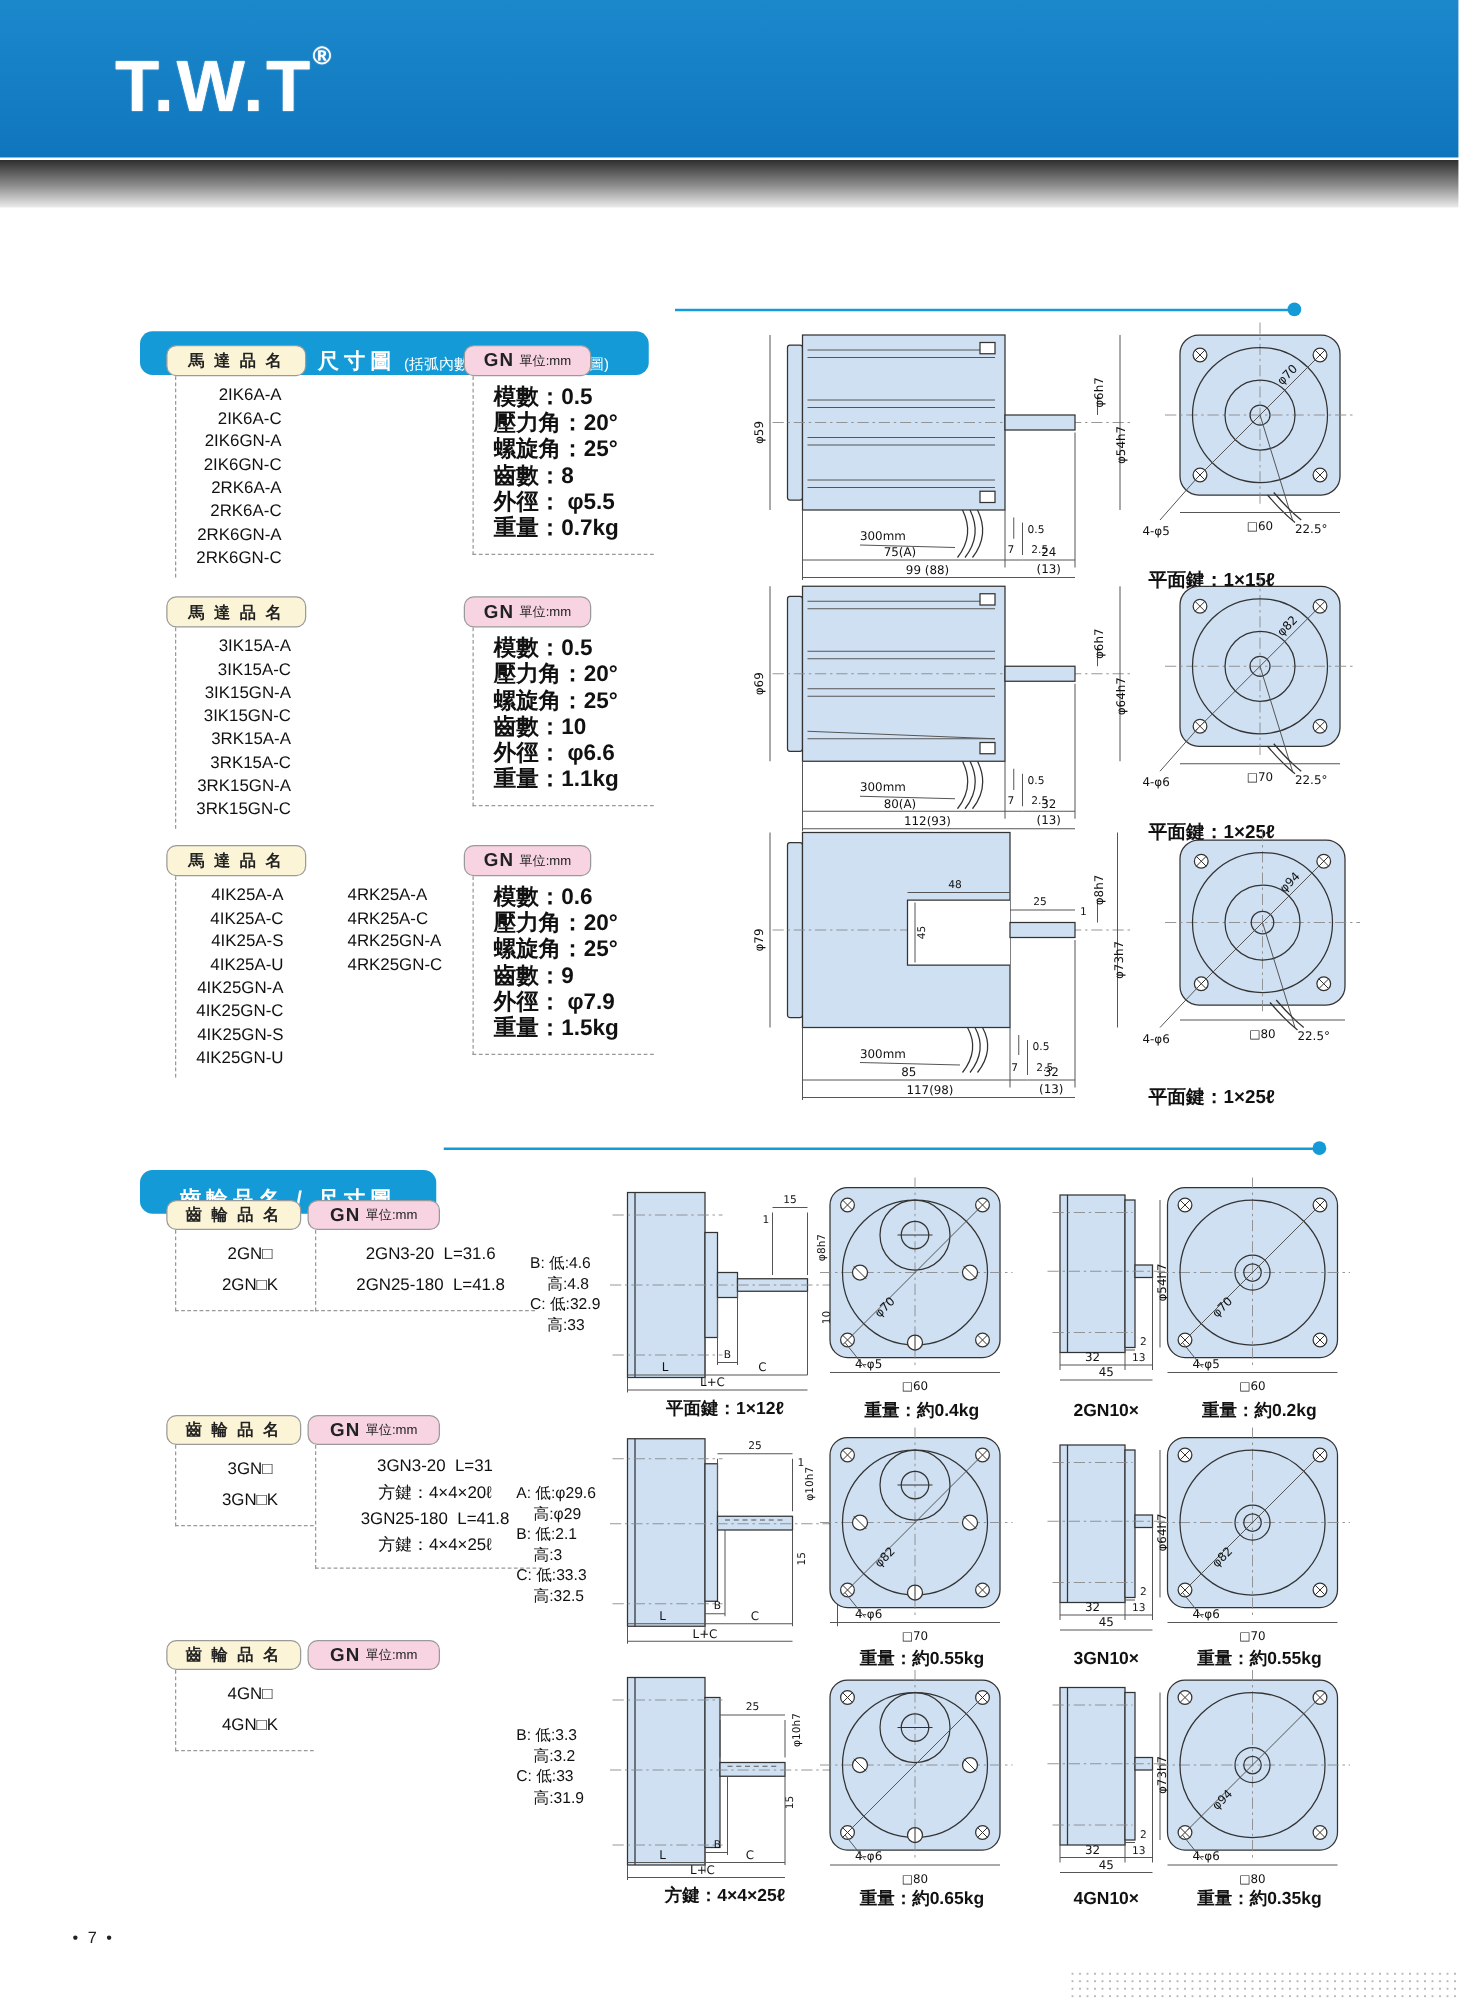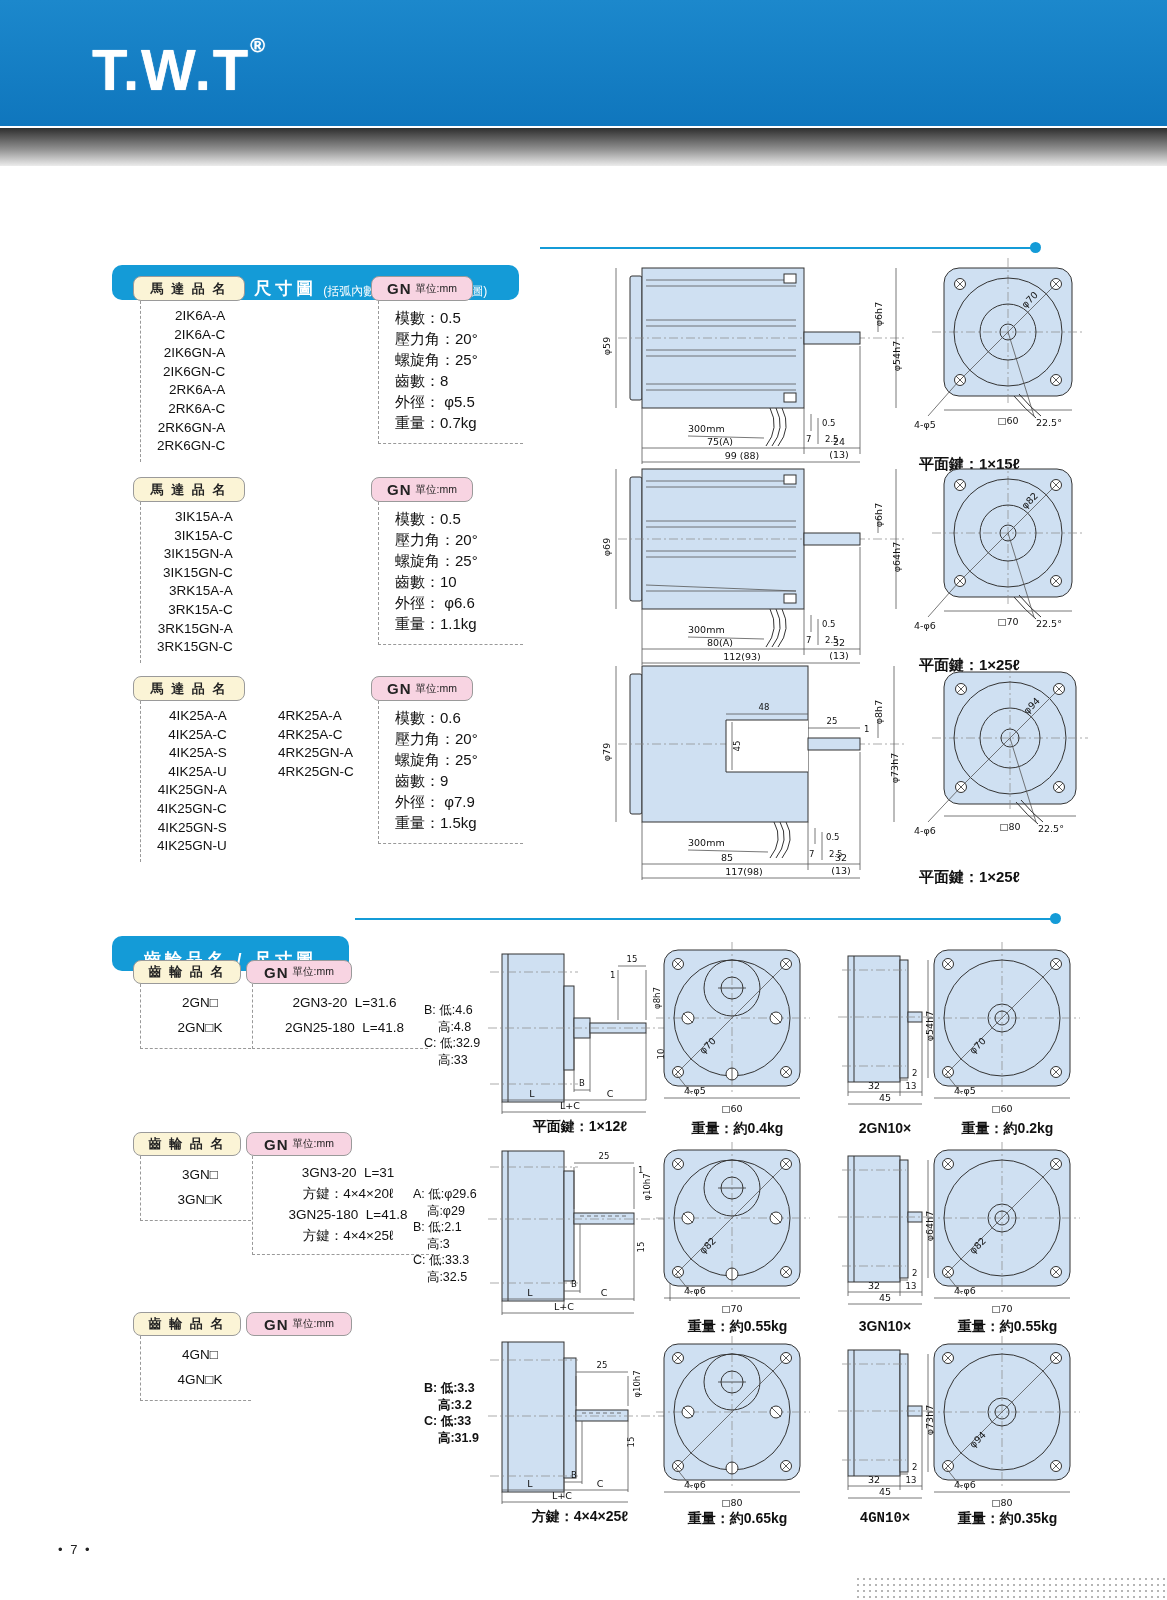--- a/index.html
+++ b/index.html
@@ -24,21 +24,21 @@
   .tag{border:1px solid #9a9a9a;border-radius:8px;display:flex;align-items:center;justify-content:center;
        font-size:13px;font-weight:bold;letter-spacing:2px;box-sizing:border-box;color:#222;}
   .cream{background:#fbf4d6;}
   .pink{background:#f8d4e2;}
   .tag .gn{font-size:15px;font-weight:bold;letter-spacing:1px;}
   .tag .un{font-size:10.5px;font-weight:normal;margin-left:4px;letter-spacing:0;}
   
   .mlist{border-left:1px dashed #999;padding:6px 0 6px 16px;font-size:13.5px;line-height:18.6px;white-space:pre;text-align:right;}
   .mlist2{padding:6px 0 6px 6px;font-size:13.5px;line-height:18.6px;white-space:pre;}
   .slist{border-left:1px dashed #999;border-bottom:1px dashed #999;padding:6px 6px 10px 16px;
-         font-size:15px;line-height:21px;white-space:pre;}
+         font-size:18px;line-height:21px;white-space:pre;font-weight:bold;}
   .glist{border-left:1px dashed #999;border-bottom:1px dashed #999;padding:6px 6px 8px 14px;
          font-size:13.5px;line-height:25px;white-space:pre;text-align:center;}
   .glist4{line-height:21px;}
   .notes{font-size:12.5px;line-height:16.5px;white-space:pre;}
   .cap{font-size:15px;font-weight:bold;text-align:right;white-space:nowrap;}
   .cap2{font-size:14px;font-weight:bold;text-align:center;white-space:nowrap;}
   .pageno{font-size:13px;color:#222;letter-spacing:2px;}
   .halftone{background-image:radial-gradient(circle,#b5b5b5 0.9px,transparent 1.1px);
             background-size:6px 6px;}
   
@@ -664,21 +664,21 @@
   <div class="abs cap2" style="left:925px;top:1318px;width:165px;">重量：約0.55kg</div>
 
   <div class="abs tag cream" style="left:133px;top:1312px;width:108px;height:24px;">
       <span>齒 輪 品 名</span>
     </div>
   <div class="abs tag pink" style="left:246px;top:1312px;width:106px;height:24px;">
       <span class="gn">GN</span>
       <span class="un">單位:mm</span>
     </div>
   <div class="abs glist" style="left:140px;top:1336px;width:90px;"><div>4GN□</div><div>4GN□K</div></div>
-  <div class="abs notes" style="left:424px;top:1380px;font-weight:bold;"><div>B: 低:3.3</div><div>    高:3.2</div><div>C: 低:33</div><div>    高:31.9</div></div>
+  <div class="abs notes" style="left:413px;top:1380px;"><div>B: 低:3.3</div><div>    高:3.2</div><div>C: 低:33</div><div>    高:31.9</div></div>
 
   <svg class="abs" style="left:468px;top:1332px;" width="225" height="172" viewBox="0 0 225 172">
     <rect class="d" x="34" y="10" width="62" height="150"></rect>
     <line class="s" x1="40" y1="10" x2="40" y2="160"></line>
     <rect class="d" x="96" y="26" width="12" height="120"></rect>
     <rect class="d" x="108" y="78" width="52" height="11"></rect>
     <line class="t" x1="114" y1="81" x2="154" y2="81" stroke-dasharray="4 3"></line>
     <line class="cl" x1="20" y1="84" x2="205" y2="84"></line>
     <line class="cl" x1="22" y1="28" x2="110" y2="28"></line>
       <line class="cl" x1="22" y1="144" x2="110" y2="144"></line>
@@ -769,21 +769,21 @@
       <line class="t" x1="90" y1="76" x2="90" y2="150"></line>
     <line class="t" x1="68" y1="134" x2="76" y2="134"></line>
     <text x="80" y="130" class="f8">2</text>
     <line class="t" x1="16" y1="146" x2="68" y2="146"></line>
     <text x="42" y="143" class="tm">32</text>
     <line class="t" x1="68" y1="146" x2="90" y2="146"></line>
     <text x="79" y="143" class="tm f8">13</text>
     <line class="t" x1="16" y1="158" x2="90" y2="158"></line>
     <text x="53" y="155" class="tm">45</text>
   </svg>
-  <div class="abs cap2" style="left:820px;top:1510px;width:130px;font-family:Liberation Mono, monospace;">4GN10×</div>
+  <div class="abs cap2" style="left:820px;top:1510px;width:130px;">4GN10×</div>
 
   <svg class="abs" style="left:930px;top:1340px;" width="152" height="168" viewBox="0 0 152 168">
     <rect class="d" x="4" y="4" width="136" height="136" rx="14"></rect>
     <line class="cl" x1="-4" y1="72" x2="150" y2="72"></line>
       <line class="cl" x1="72" y1="-4" x2="72" y2="148"></line>
     <circle class="s" cx="72" cy="72" r="58"></circle>
       <circle class="s" cx="72" cy="72" r="14"></circle>
       <circle class="s" cx="72" cy="72" r="7"></circle>
     <g class="ch">
         <circle class="w" cx="18" cy="18" r="5.5"></circle>

